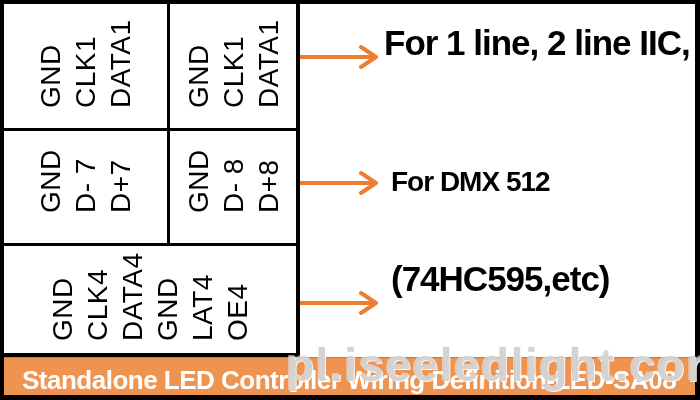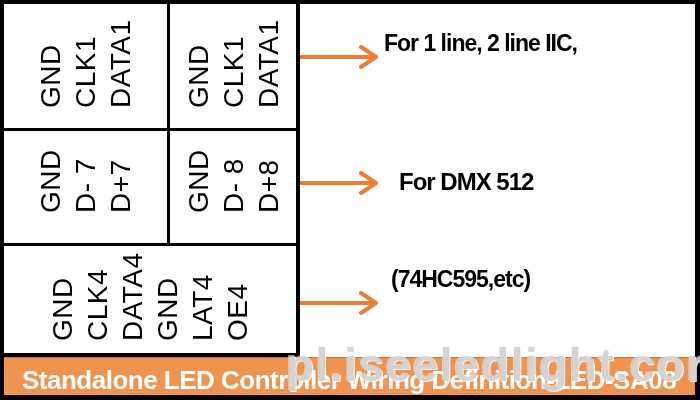--- a/index.html
+++ b/index.html
@@ -55,25 +55,25 @@
   }
 
   
   .arrow { position: absolute; left: 296px; z-index: 5; }
   .arrow-1 { top: 42px; }
   .arrow-2 { top: 168px; }
   .arrow-3 { top: 288px; }
 
   .note {
     position: absolute; color: #000; font-weight: bold;
-    font-size: 23px; line-height: 38px; letter-spacing: -1px;
+    font-size: 35px; line-height: 38px; letter-spacing: -1px;
     white-space: nowrap; z-index: 5;
   }
   .note-1 { left: 384px; top: 24px; }
-  .note-2 { left: 391px; top: 163px; font-size: 24px; margin-left: 8px; }
+  .note-2 { left: 391px; top: 163px; font-size: 28px; }
   .note-3 { left: 391px; top: 260px; }
 
   
   .banner {
     position: absolute; left: 4px; right: 5px; top: 357px; height: 46px;
     background: #EF9351;
     border-top: 1px solid rgba(0,0,0,0.18);
     display: flex; align-items: center;
     padding-left: 18px;
     z-index: 15;

